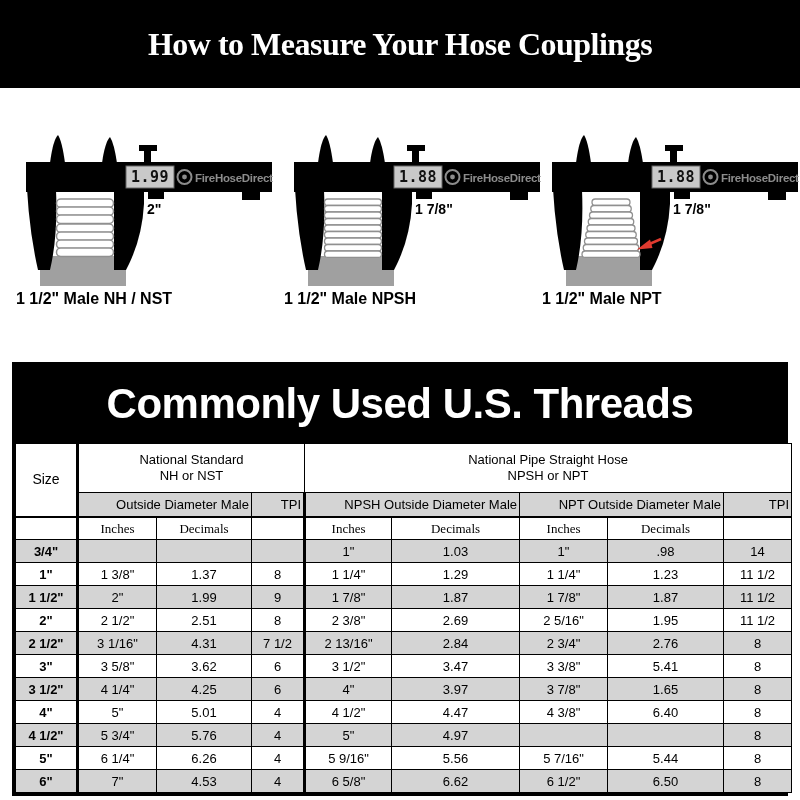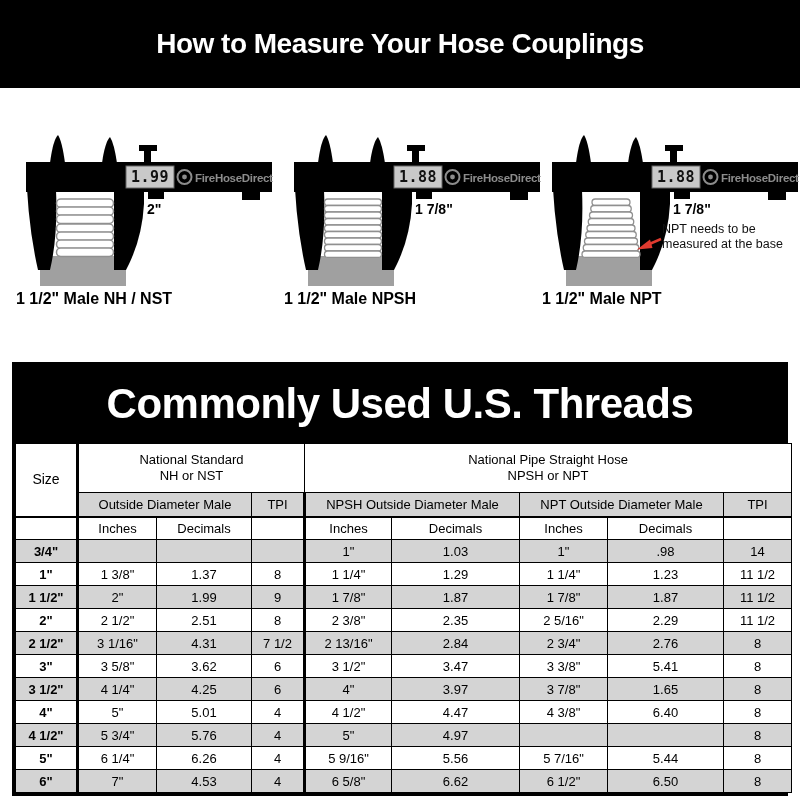--- a/index.html
+++ b/index.html
@@ -6,21 +6,21 @@
   body{
     width:800px;height:800px;background:#ffffff;overflow:hidden;
     font-family:"Liberation Sans",sans-serif;color:#000;
   }
   
   .banner{
     width:800px;height:88px;background:#000;
     display:flex;align-items:center;justify-content:center;
   }
   .banner h1{
-    margin:0;color:#fff;font-size:28px;font-weight:bold;letter-spacing:-.5px;white-space:nowrap;
+    margin:0;color:#fff;font-size:32px;font-weight:bold;letter-spacing:-.5px;white-space:nowrap;font-family:Liberation Serif, serif;
   }
   
   .figs{position:relative;height:196px;margin-top:30px;}
   .fig{position:absolute;top:0;width:260px;height:196px;}
   .fig-1{left:14px;} .fig-2{left:282px;} .fig-3{left:540px;}
   .fig svg{display:block;}
   .fig .caption{
     font-size:16px;font-weight:bold;margin-top:2px;padding-left:2px;white-space:nowrap;
   }
   .lcd-text{font-family:"DejaVu Sans Mono",monospace;font-weight:bold;font-size:15px;fill:#111;letter-spacing:.5px;}
@@ -38,22 +38,22 @@
     background:#000;color:#fff;height:78px;
     display:flex;align-items:center;justify-content:center;
   }
   .threads-title h2{margin:0;font-size:42px;font-weight:bold;letter-spacing:-.5px;white-space:nowrap;}
   table{border-collapse:collapse;table-layout:fixed;width:100%;}
   th,td{
     border:1px solid #000;text-align:center;vertical-align:middle;
     font-size:13px;padding:1px 2px;height:20px;background:#fff;
   }
   thead tr.grp th{height:46px;font-weight:normal;line-height:1.25;}
-  thead tr.sub th{background:#d4d4d4;font-weight:normal;height:21px;}
-  thead tr.units th{font-weight:normal;height:19px;}
+  thead tr.sub th{background:#d4d4d4;font-weight:normal;height:21px;text-align:right;}
+  thead tr.units th{font-weight:normal;height:19px;font-family:Liberation Serif, serif;}
   th.size-h{font-weight:bold;font-size:14px;}
   .thick-r{border-right:3px solid #000;}
   .thick-b{border-bottom:2px solid #000;}
   tbody td:first-child{font-weight:bold;border-right:3px solid #000;}
   tbody td:nth-child(4){border-right:3px solid #000;}
   tbody tr.shade td{background:#d4d4d4;}
 </style>
 </head>
 <body>
 
@@ -166,21 +166,20 @@
         <circle cx="170.5" cy="59" r="7" fill="none" stroke="#8c8c8c" stroke-width="2"></circle>
         <circle cx="170.5" cy="59" r="2.4" fill="#8c8c8c"></circle>
       </g>
       <text class="brand-text" x="181" y="63.5">FireHoseDirect</text>
       <text class="jaw-label" x="133" y="96">1 7/8"</text>
       <g>
         <line x1="121" y1="121" x2="106" y2="127.5" stroke="#e03a2f" stroke-width="2.5"></line>
         <polygon points="97,131.5 110,121.5 112.5,130" fill="#e03a2f"></polygon>
       </g>
     </svg>
-    <div class="npt-note">NPT needs to be measured at the base</div>
     <div class="caption">1 1/2" Male NPT</div>
   </div>
 </div>
 
 <div class="threads-box">
   <div class="threads-title">
     <h2>Commonly Used U.S. Threads</h2>
   </div>
   <table>
     <colgroup>
@@ -253,23 +252,23 @@
         <td>1 7/8"</td>
         <td>1.87</td>
         <td>11 1/2</td>
       </tr>
         <tr>
         <td>2"</td>
         <td>2 1/2"</td>
         <td>2.51</td>
         <td>8</td>
         <td>2 3/8"</td>
-        <td>2.35</td>
+        <td>2.69</td>
         <td>2 5/16"</td>
-        <td>2.29</td>
+        <td>1.95</td>
         <td>11 1/2</td>
       </tr>
         <tr class="shade">
         <td>2 1/2"</td>
         <td>3 1/16"</td>
         <td>4.31</td>
         <td>7 1/2</td>
         <td>2 13/16"</td>
         <td>2.84</td>
         <td>2 3/4"</td>

